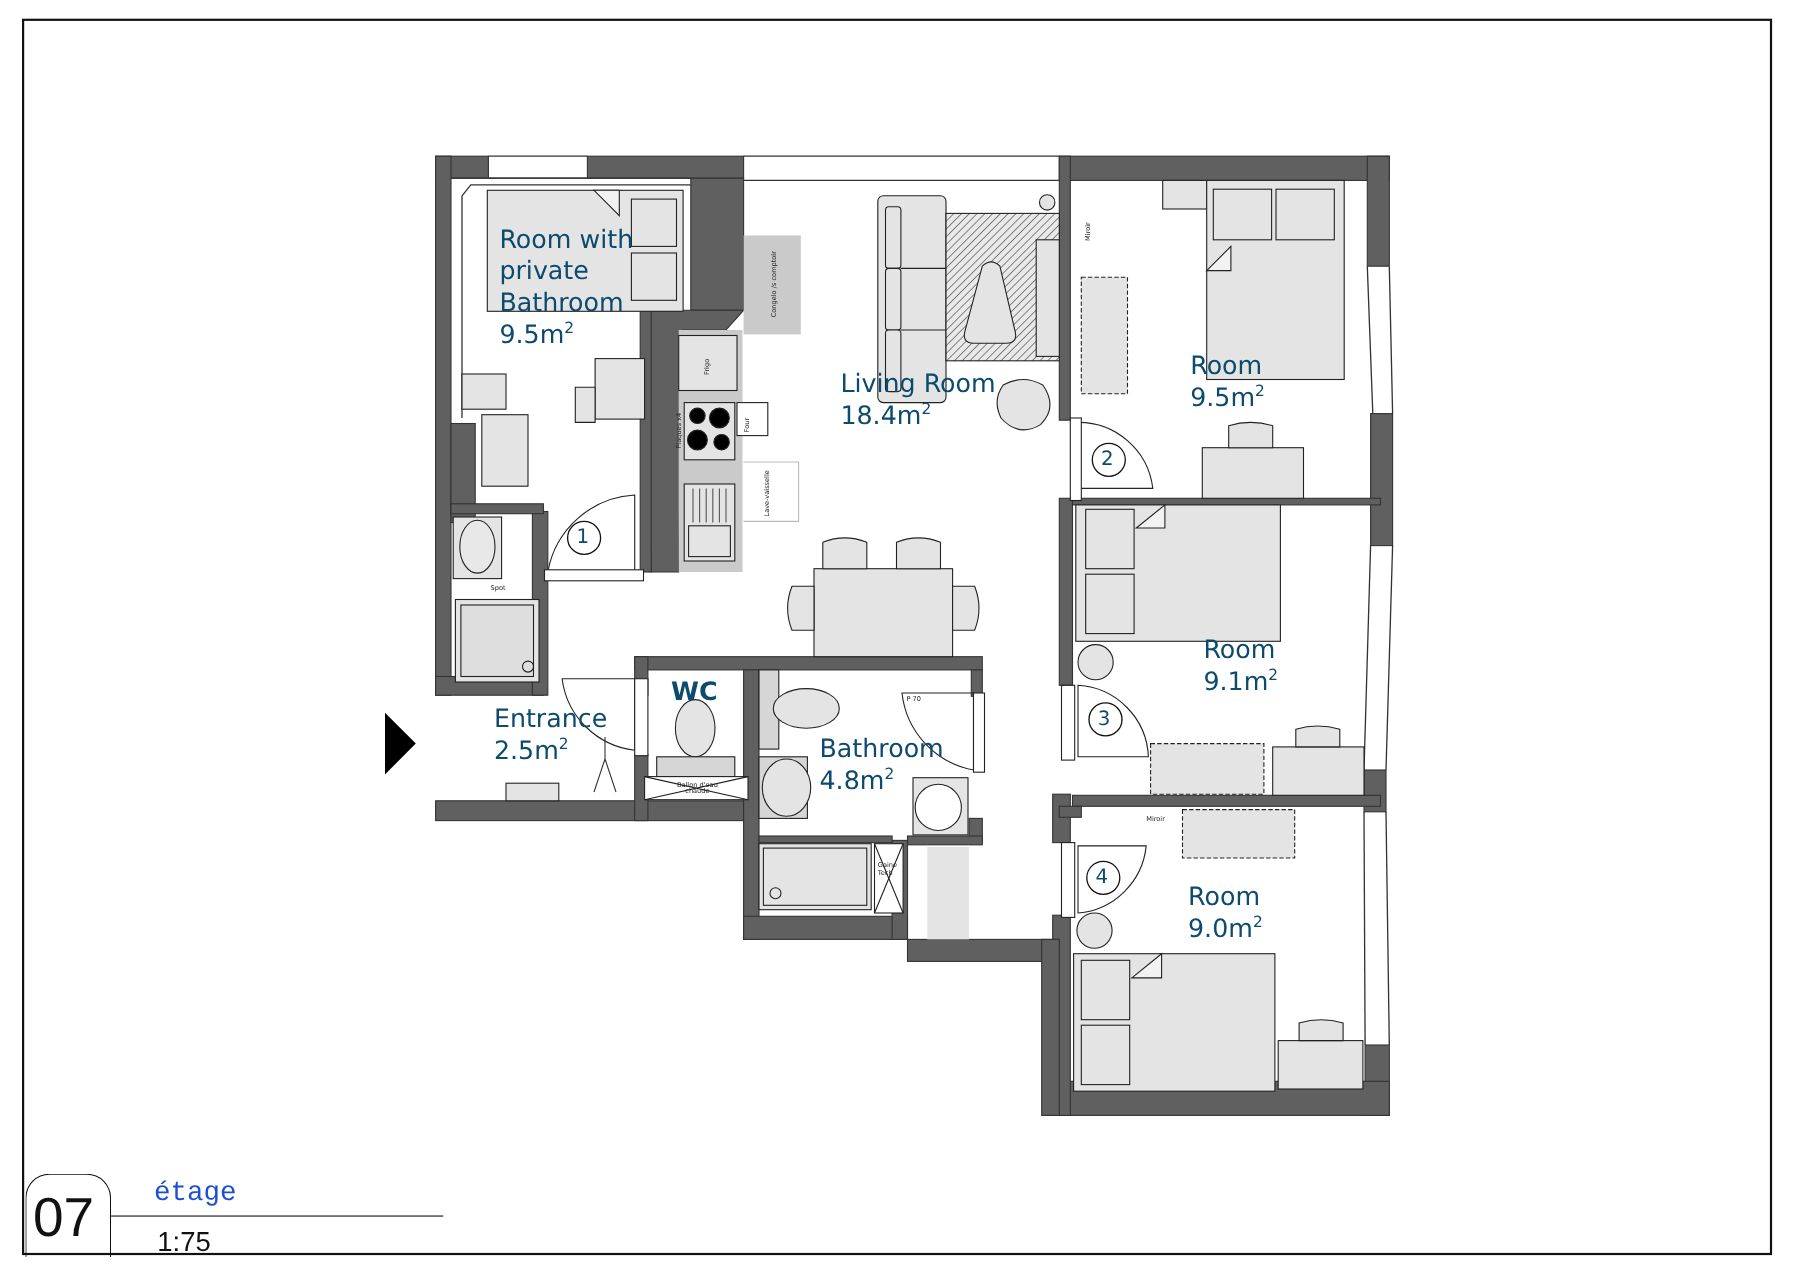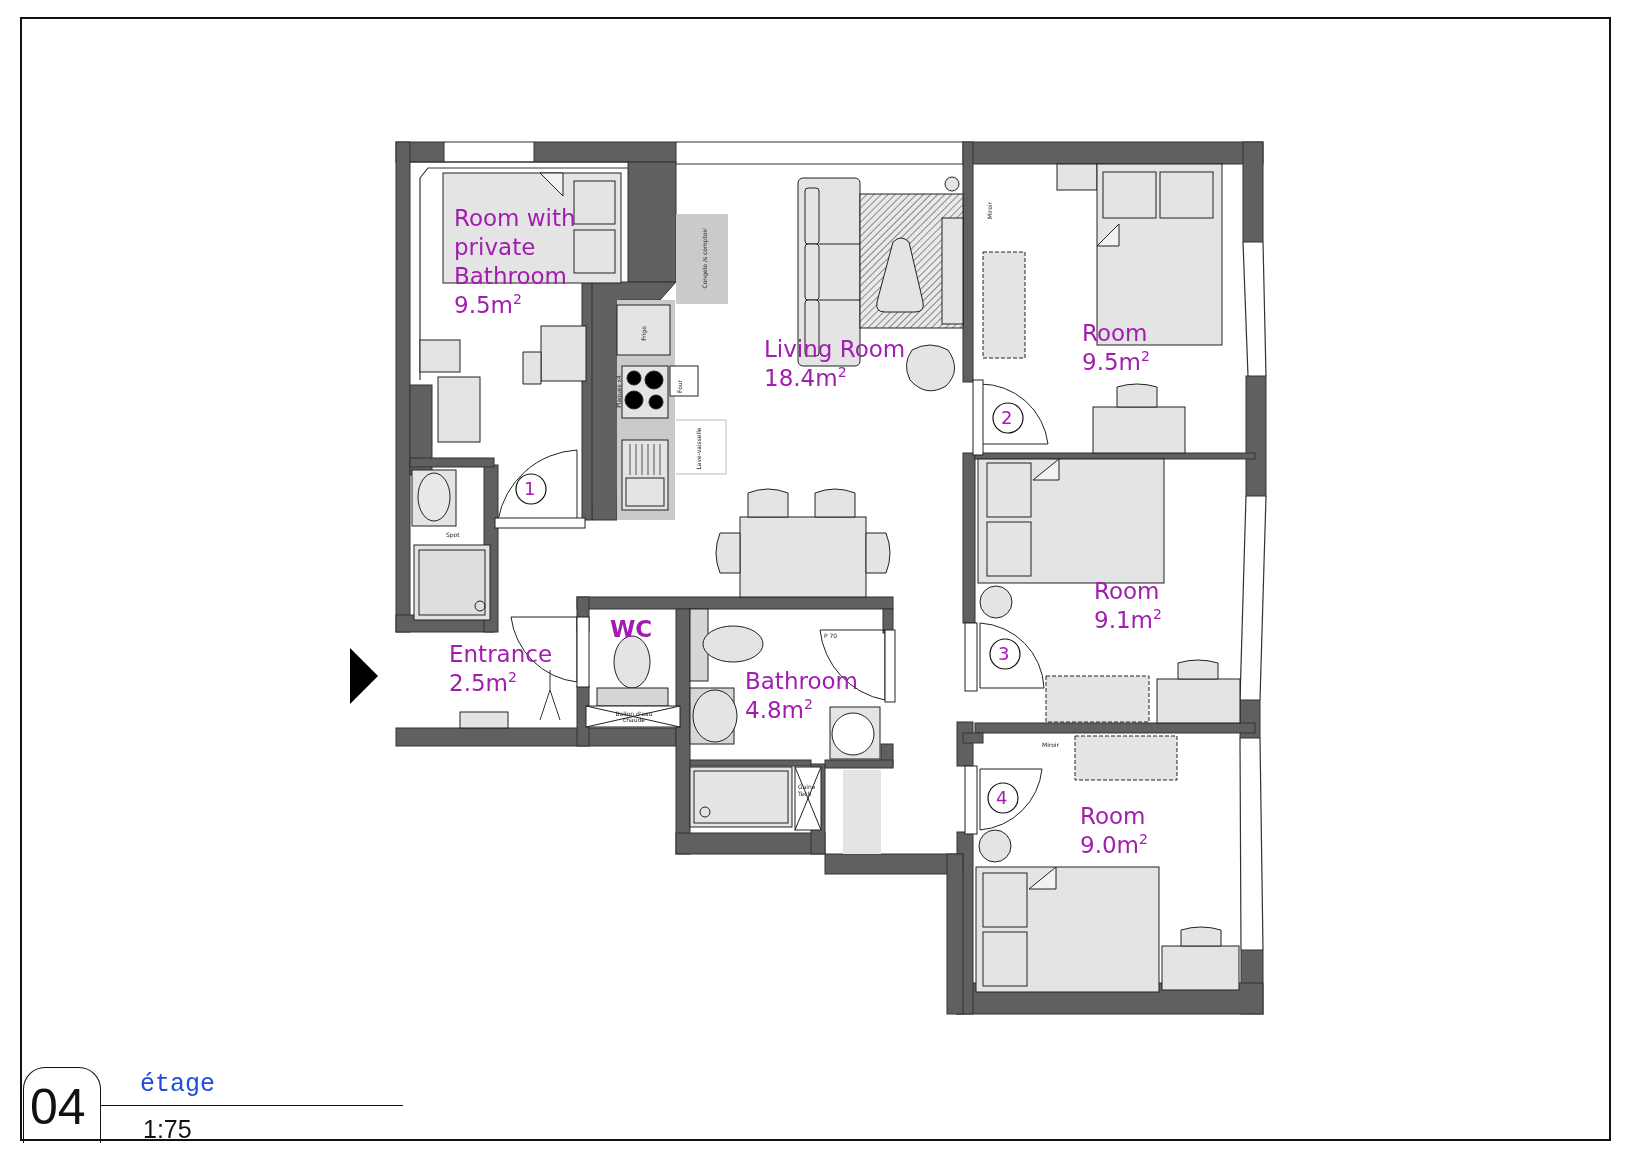--- a/index.html
+++ b/index.html
@@ -1,19 +1,19 @@
 <!DOCTYPE html>
 <html><head>
 <meta charset="utf-8">
 <style>
   html, body { margin:0; padding:0; background:#ffffff; }
   body { width:1638px; height:1160px; position:relative; overflow:hidden; font-family:"DejaVu Sans", sans-serif; }
   .frame { position:absolute; left:20px; top:17px; width:1591px; height:1124px; border:2px solid #111; box-sizing:border-box; }
   svg.plan { position:absolute; left:0; top:0; }
-  .lbl { position:absolute; font-family:"DejaVu Sans", sans-serif; font-size:23px; line-height:29px; color:#a21caf; white-space:pre; }
+  .lbl { position:absolute; font-family:"DejaVu Sans", sans-serif; font-size:23px; line-height:29px; color:#0c4a6e; white-space:pre; }
   .lbl sup { font-size:14px; vertical-align:9px; line-height:0; }
   .tiny { position:absolute; font-family:"DejaVu Sans", sans-serif; font-size:6px; color:#222; white-space:nowrap; }
   .rot { transform:rotate(-90deg); transform-origin:center; }
   .title-badge { position:absolute; left:23px; top:1067px; width:78px; height:76px; border:1.5px solid #111; border-radius:22px 22px 0 0; border-bottom:none; box-sizing:border-box; }
   .title-num { position:absolute; left:30px; top:1080px; font-family:"Liberation Sans", sans-serif; font-size:50px; line-height:54px; color:#111; }
   .title-name { position:absolute; left:140px; top:1070px; font-family:Liberation Mono, monospace; font-size:25px; color:#1d4ed8; }
   .title-line { position:absolute; left:101px; top:1105px; width:302px; height:0; border-top:1.5px solid #111; }
   .title-scale { position:absolute; left:127px; top:1115px; font-family:"Liberation Sans", sans-serif; font-size:25px; color:#111;margin-left:16px; }
 </style>
 </head>
@@ -247,16 +247,16 @@
 <div class="tiny rot" style="left:667px;top:383px;width:24px;text-align:center;">Four</div>
 <div class="tiny rot" style="left:673px;top:445px;width:50px;text-align:center;">Lave-vaisselle</div>
 <div class="tiny" style="left:446px;top:531px;">Spot</div>
 <div class="tiny" style="left:606px;top:711px;width:56px;text-align:center;white-space:normal;line-height:6px;">Ballon d'eau chaude</div>
 <div class="tiny" style="left:798px;top:783px;width:22px;white-space:normal;line-height:7px;">Gaine Tech</div>
 <div class="tiny rot" style="left:976px;top:207px;width:26px;text-align:center;">Miroir</div>
 <div class="tiny" style="left:1042px;top:741px;">Miroir</div>
 <div class="tiny" style="left:824px;top:632px;">P 70</div>
 
 <div class="title-badge"></div>
-<div class="title-num">04</div>
+<div class="title-num">07</div>
 <div class="title-name">étage</div>
 <div class="title-line"></div>
 <div class="title-scale">1:75</div>
 
 </body></html>

